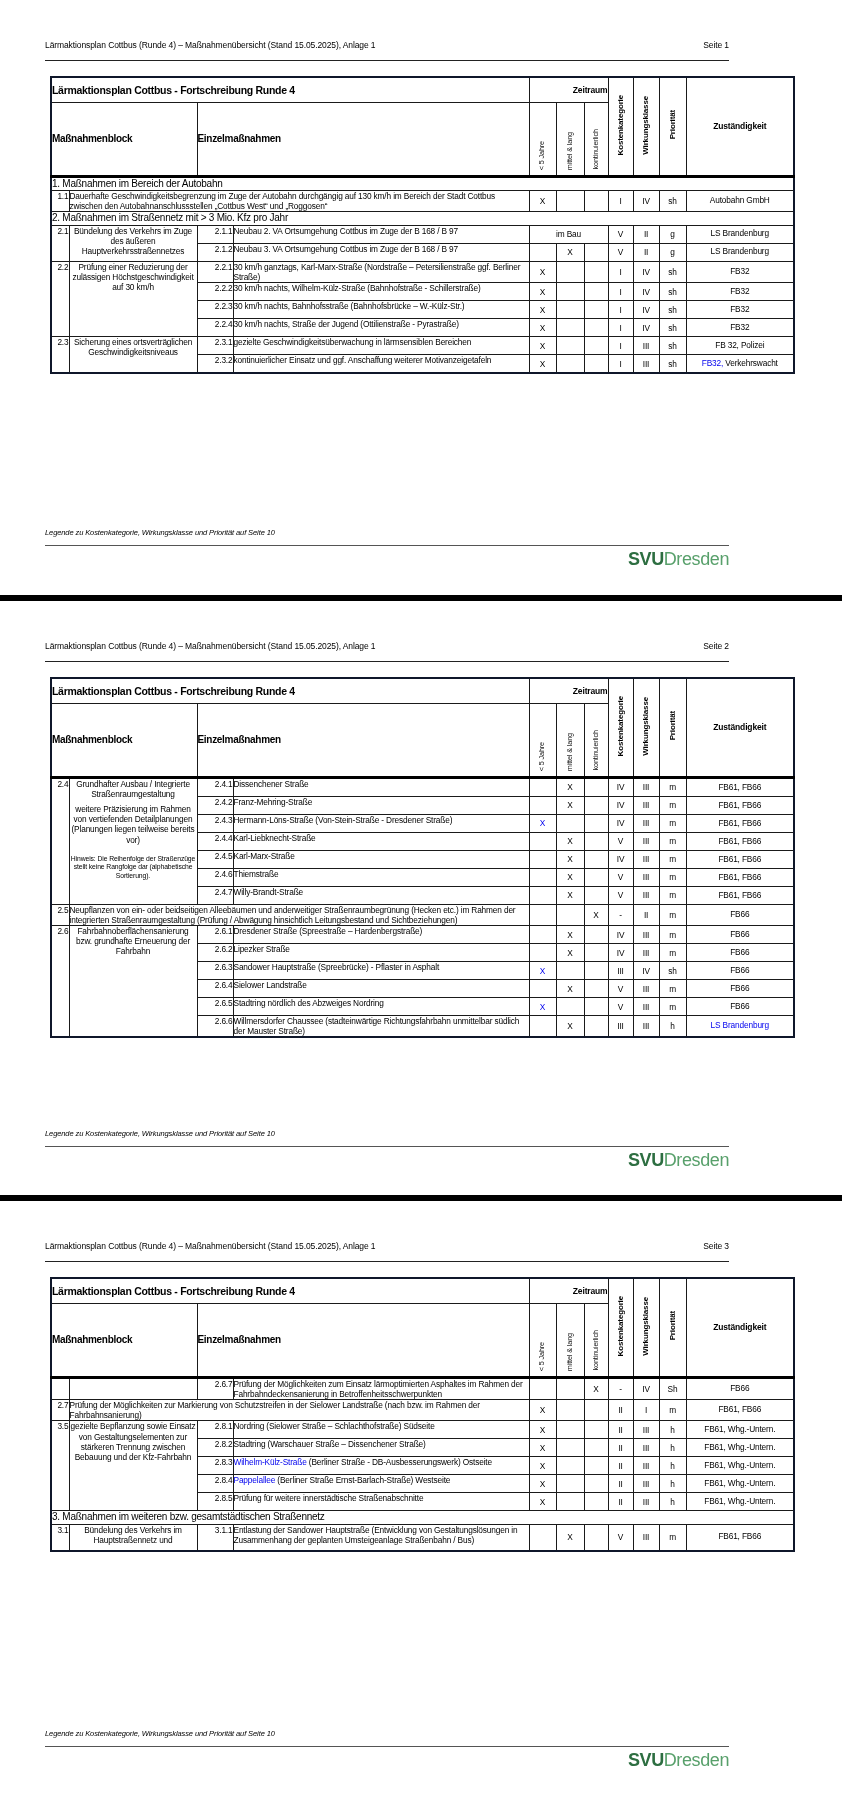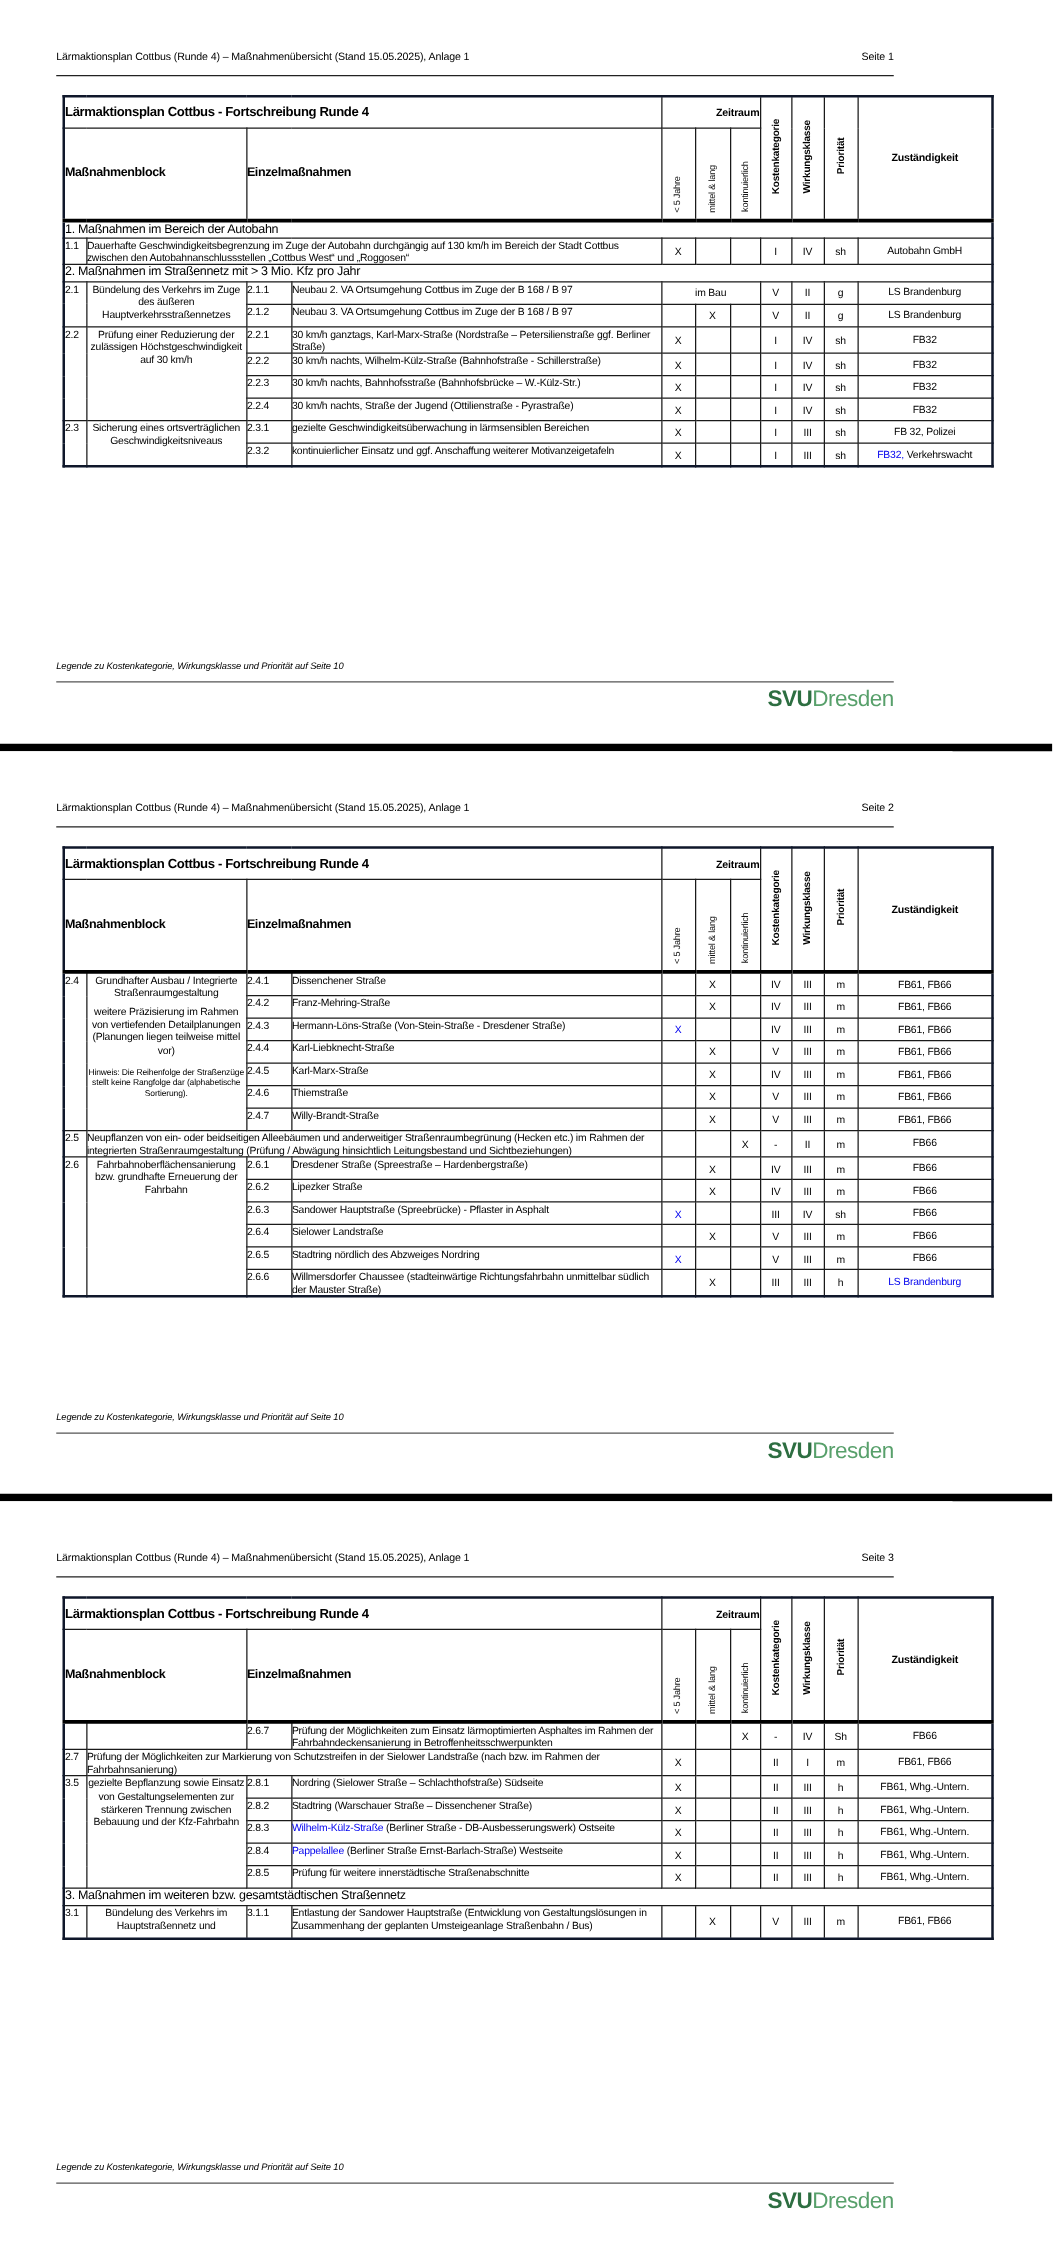--- a/index.html
+++ b/index.html
@@ -1,18 +1,18 @@
 <!DOCTYPE html>
 <html style="--link: #0000EE; --section-bg: #d9d9d9; --logo-dark: #2d6e41; --logo-light: #58a06b;"><head>
 <meta charset="utf-8">
 <style>
   html,body{margin:0;padding:0;background:#fff;}
   #canvas{position:relative;width:842px;height:1795px;background:#fff;overflow:hidden;
           font-family:"Liberation Sans",sans-serif;color:#000;}
-  .page{position:absolute;left:0;width:762px;height:594px;background:#fff;}
+  .page{position:absolute;left:0;width:762px;height:594px;background:#fff;padding-left:14px;}
   .sep{position:absolute;left:0;width:842px;height:6px;background:#000;}
   .pheader{position:absolute;top:40px;left:45px;right:47px;display:flex;justify-content:space-between;
            font-size:8.5px;letter-spacing:-0.1px;}
   .hrule{position:absolute;top:60px;left:45px;right:47px;border-top:1px solid #222;}
   .tablewrap{position:absolute;top:76px;left:50px;}
   .legend{position:absolute;top:528px;left:45px;font-size:7.5px;letter-spacing:-0.1px;font-style:italic;}
   .frule{position:absolute;top:545px;left:45px;right:47px;border-top:1px solid #555;}
   .logo{position:absolute;top:549px;right:47px;font-size:18px;letter-spacing:-0.4px;white-space:nowrap;}
   .lsvu{font-weight:bold;color:var(--logo-dark,#2d6e41);}
   .ldres{color:var(--logo-light,#58a06b);}
@@ -25,21 +25,21 @@
   .zhead{font-weight:bold;font-size:8.5px;text-align:right;vertical-align:middle;}
   .colhead{font-weight:bold;font-size:10px;letter-spacing:-0.3px;padding:3px 4px;height:72px;vertical-align:middle;}
   .resphead{font-weight:bold;font-size:8.5px;text-align:center;vertical-align:middle;}
   .rotcell{text-align:center;vertical-align:middle;overflow:hidden;}
   .zsub{vertical-align:bottom;}
   .rot{writing-mode:vertical-rl;transform:rotate(180deg);display:inline-block;white-space:nowrap;
        font-size:7.3px;margin:2px 0 3px 0;color:#111;}
   .rotb{font-weight:bold;font-size:8px;color:#000;}
   .sec{background:var(--section-bg,#d9d9d9);font-weight:normal;font-size:10px;letter-spacing:-0.25px;
        padding:6px 4px 5px 4px;}
-  .numc{vertical-align:top;text-align:left;padding:3px 1px 2px 2px;}
+  .numc{vertical-align:top;text-align:right;padding:3px 1px 2px 2px;}
   .blockc{vertical-align:top;text-align:center;padding:3px 3px;}
   .bpara{margin:0 0 5px 0;}
   .bnote{font-size:6.8px;line-height:1.25;margin-top:10px;letter-spacing:-0.1px;}
   .txtc{vertical-align:top;text-align:left;padding:3px 3px;}
   .markc{text-align:center;vertical-align:middle;height:17px;}
   .respc{text-align:center;vertical-align:middle;padding:1px 2px;line-height:1.18;}
   .blue{color:var(--link,#0000EE);}
 </style>
 </head>
 <body>
@@ -246,21 +246,21 @@
               <td class="rotcell zsub sp"><div class="rot">&lt; 5 Jahre</div></td>
               <td class="rotcell zsub sp"><div class="rot">mittel &amp; lang</div></td>
               <td class="rotcell zsub sp"><div class="rot">kontinuierlich</div></td>
             </tr>
           </thead>
           <tbody>
             <tr>
               <td class="numc" rowspan="7">2.4</td>
               <td class="blockc" rowspan="7">
                 <div class="bpara">Grundhafter Ausbau / Integrierte Straßenraumgestaltung</div>
-                <div class="bpara">weitere Präzisierung im Rahmen von vertiefenden Detailplanungen (Planungen liegen teilweise mittel vor)</div>
+                <div class="bpara">weitere Präzisierung im Rahmen von vertiefenden Detailplanungen (Planungen liegen teilweise bereits vor)</div>
                 <div class="bnote">Hinweis: Die Reihenfolge der Straßenzüge stellt keine Rangfolge dar (alphabetische Sortierung).</div>
               </td>
               <td class="numc">2.4.1</td>
               <td class="txtc"><span>Dissenchener Straße</span></td>
               <td class="markc"></td>
               <td class="markc">X</td>
               <td class="markc"></td>
               <td class="markc">IV</td>
               <td class="markc">III</td>
               <td class="markc">m</td>

